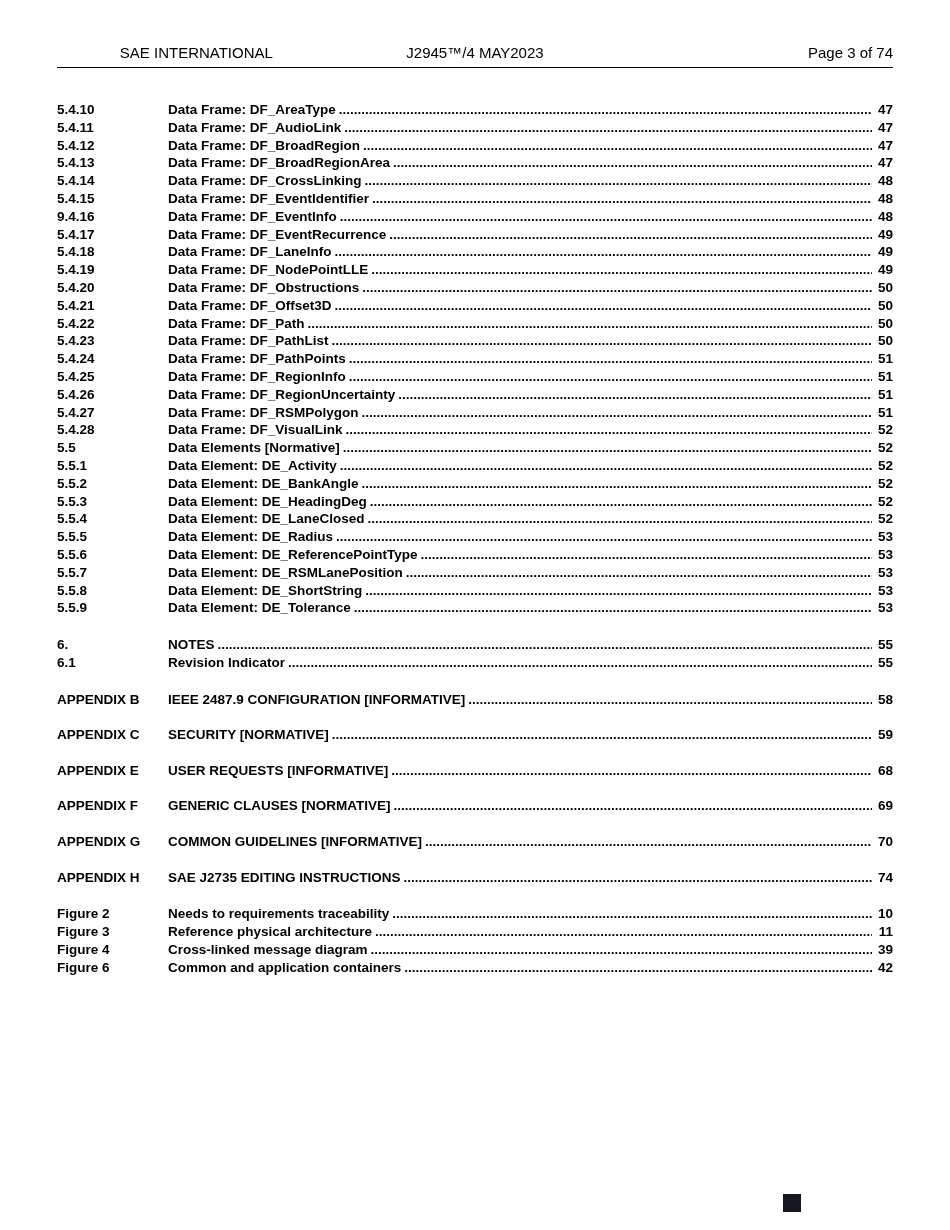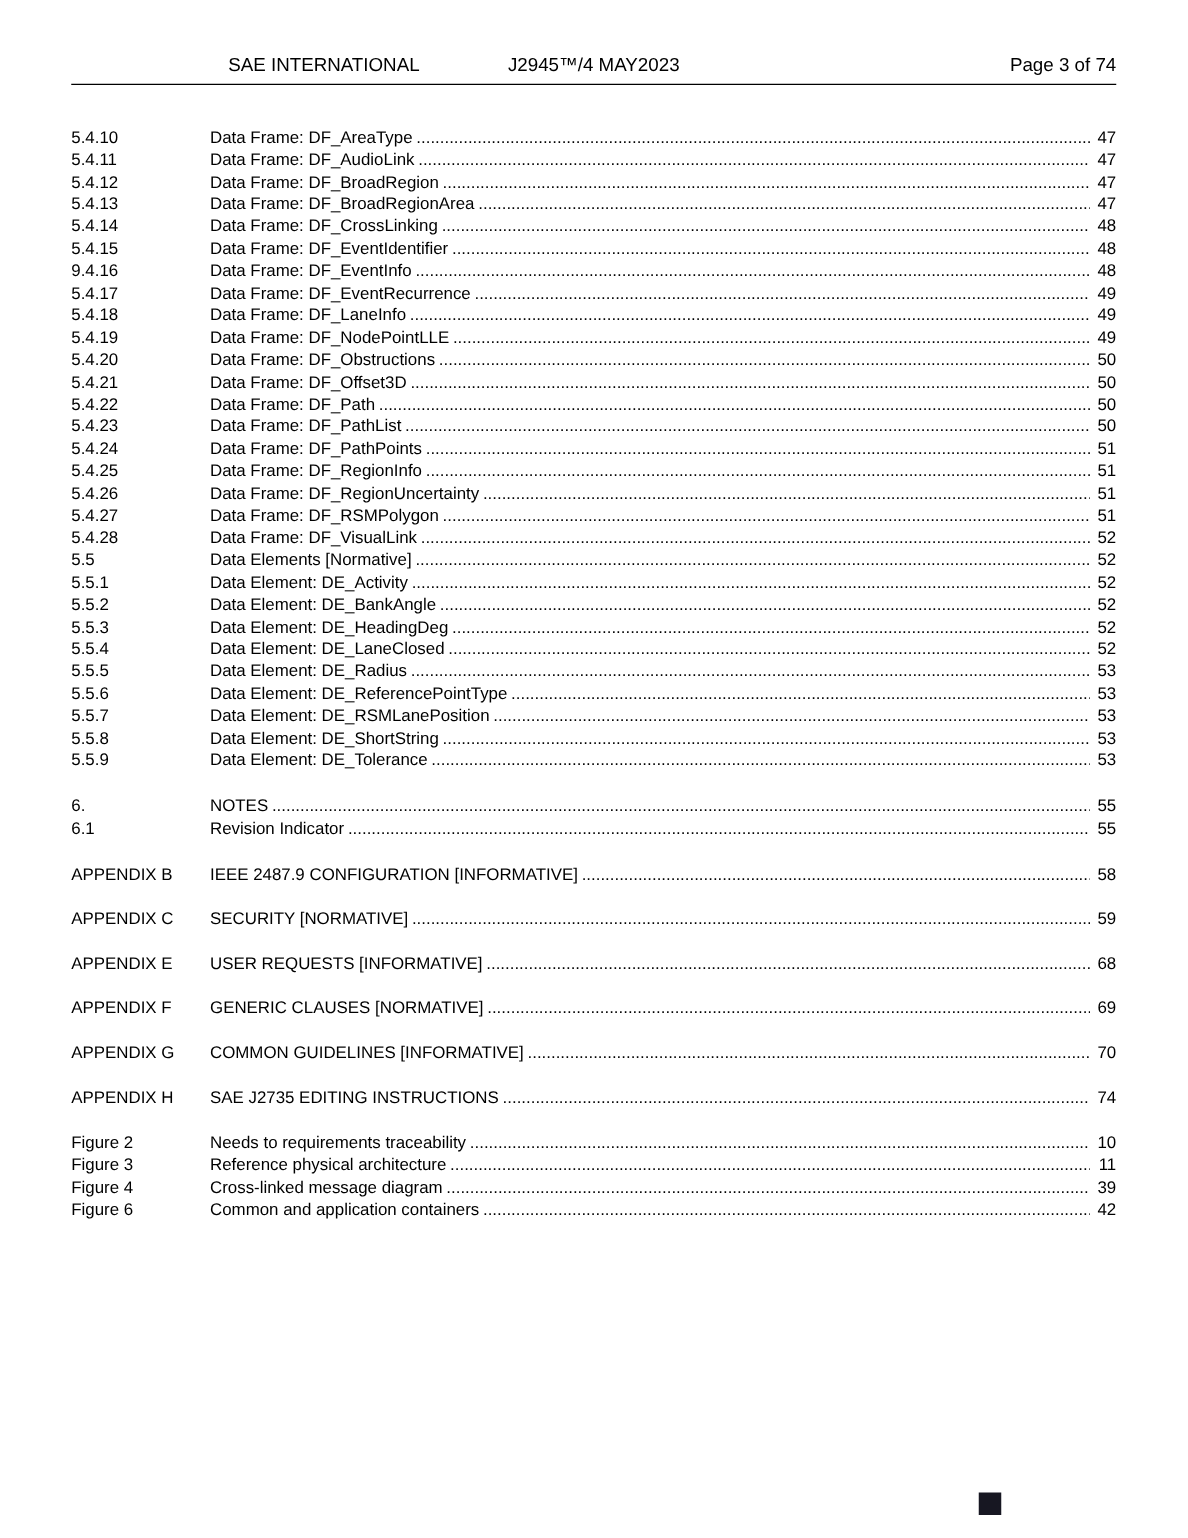--- a/index.html
+++ b/index.html
@@ -24,38 +24,39 @@
   
   .doc-header {
     margin-top: 44px;
     display: flex;
     align-items: baseline;
     border-bottom: 1.5px solid #000;
     padding-bottom: 5px;
     font-size: 15px;
     line-height: 18px;
   }
-  .doc-header .h-left  { flex: 1 1 0; text-align: right; }
+  .doc-header .h-left  { flex: 1 1 0; text-align: center; }
   .doc-header .h-center{ flex: 1 1 0; text-align: center; }
   .doc-header .h-right { flex: 1 1 0; text-align: right; }
 
   
   .toc {
     padding-top: 33px;
     font-size: 13.5px;
     line-height: 17.8px;
   }
   .toc-group { margin: 0; }
   .toc-group + .toc-group { margin-top: 19px; }
   .toc-group.spaced .toc-row + .toc-row { margin-top: 17.8px; }
 
   .toc-row {
     display: flex;
     align-items: baseline;
     white-space: nowrap;
+    font-weight: bold;
   }
   .toc-row .num {
     flex: 0 0 111px;
   }
   .toc-row .title {
     flex: 0 0 auto;
   }
   .toc-row .leader {
     flex: 1 1 auto;
     overflow: hidden;

